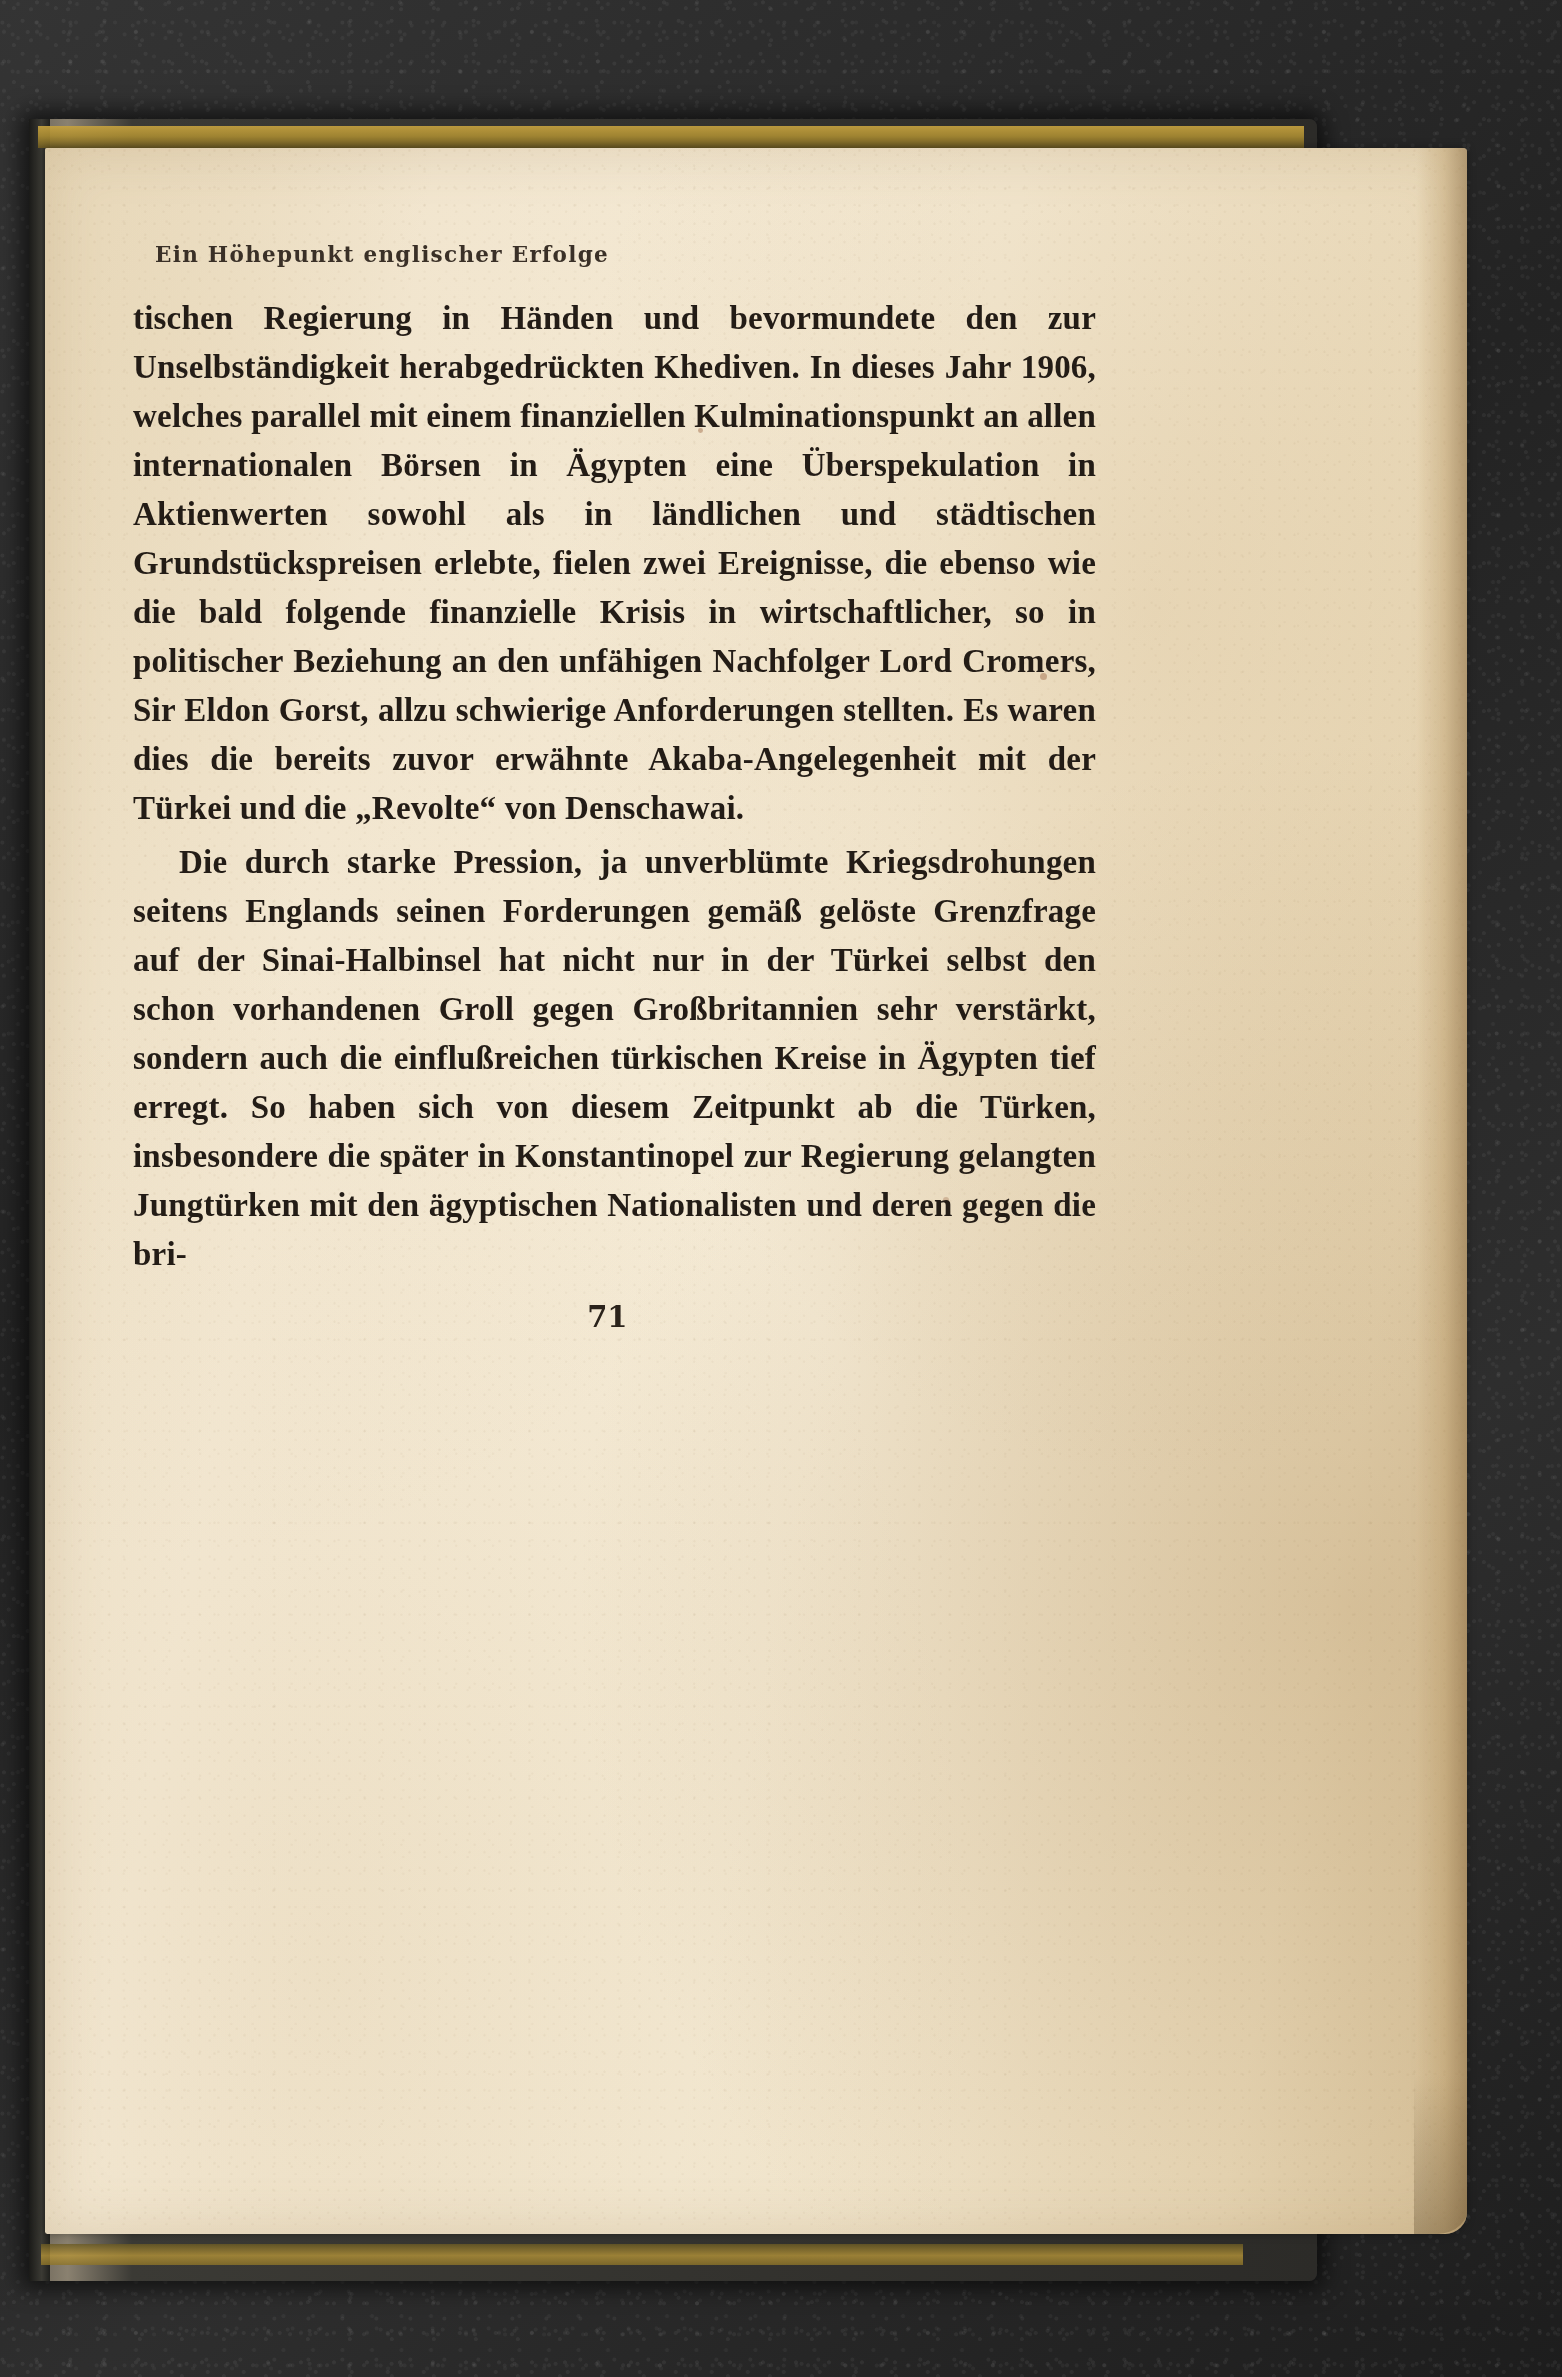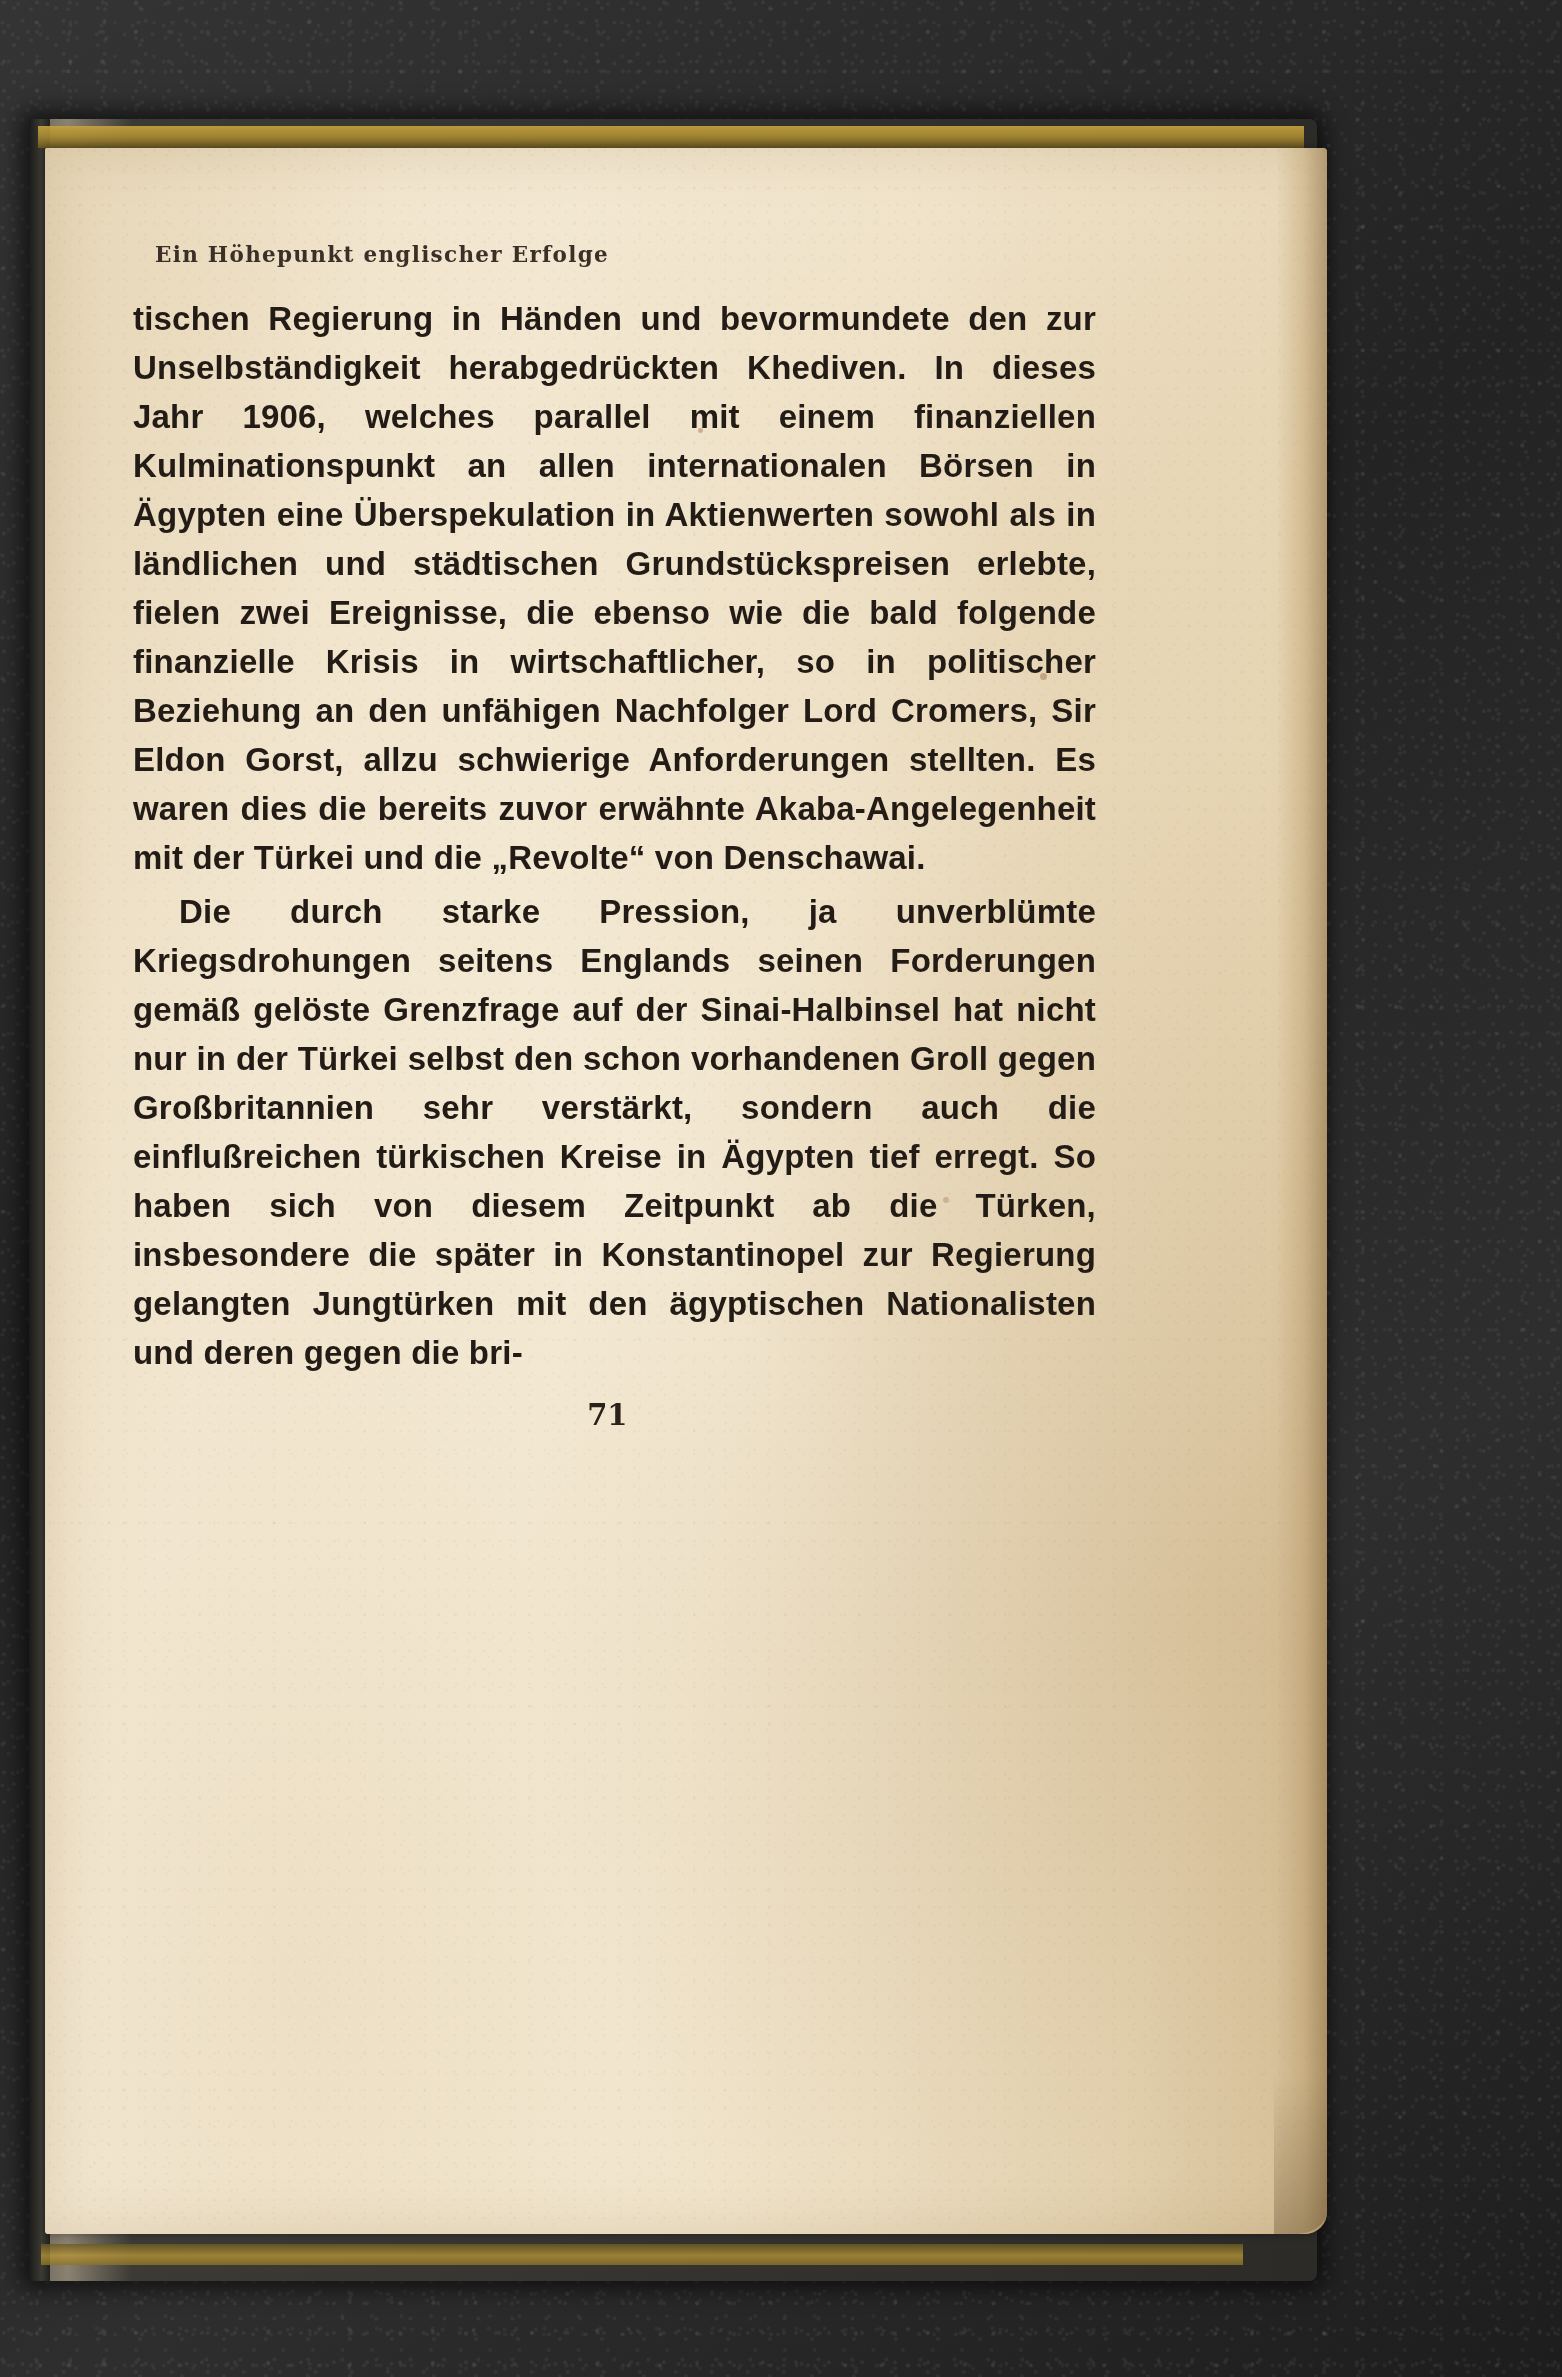--- a/index.html
+++ b/index.html
@@ -73,21 +73,21 @@
     width: 21px;
     height: 2162px;
     background: linear-gradient(90deg, #1a1a18 0%, #3b3a34 60%, #20201d 100%);
   }
 
   
   .page {
     position: absolute;
     left: 45px;
     top: 148px;
-    width: 1282px;
+    width: 1422px;
     height: 2086px;
     background-color: #f2e6cf;
     background-image:
       radial-gradient(ellipse at 78% 22%, rgba(196,160,102,0.22) 0%, rgba(196,160,102,0) 38%),
       radial-gradient(ellipse at 92% 70%, rgba(171,135,83,0.30) 0%, rgba(171,135,83,0) 42%),
       radial-gradient(ellipse at 20% 88%, rgba(196,167,112,0.18) 0%, rgba(196,167,112,0) 40%),
       radial-gradient(ellipse at 10% 12%, rgba(205,176,122,0.16) 0%, rgba(205,176,122,0) 45%),
       linear-gradient(100deg, #eadcc0 0%, #f6ecd9 22%, #f5ebd6 55%, #e9d9b9 86%, #d8c39c 100%);
     box-shadow: inset 0 0 56px rgba(150,120,70,0.22),
                 0 0 8px rgba(0,0,0,0.35);
@@ -140,21 +140,21 @@
   }
   .running-head {
     font-family: "DejaVu Serif", serif;
     font-size: 21.5px;
     letter-spacing: 1.3px;
     color: #3a3027;
     margin: 0 0 27px 22px;
     font-weight: 700;
   }
   .para {
-    font-family: Liberation Sans, sans-serif;
+    font-family: Liberation Serif, serif;
     font-size: 33px;
     line-height: 49px;
     color: #231c16;
     margin: 0;
     text-align: justify;
     text-align-last: left;
     -webkit-font-smoothing: antialiased;
     letter-spacing: 0.2px;
     font-weight: 600;
   }

